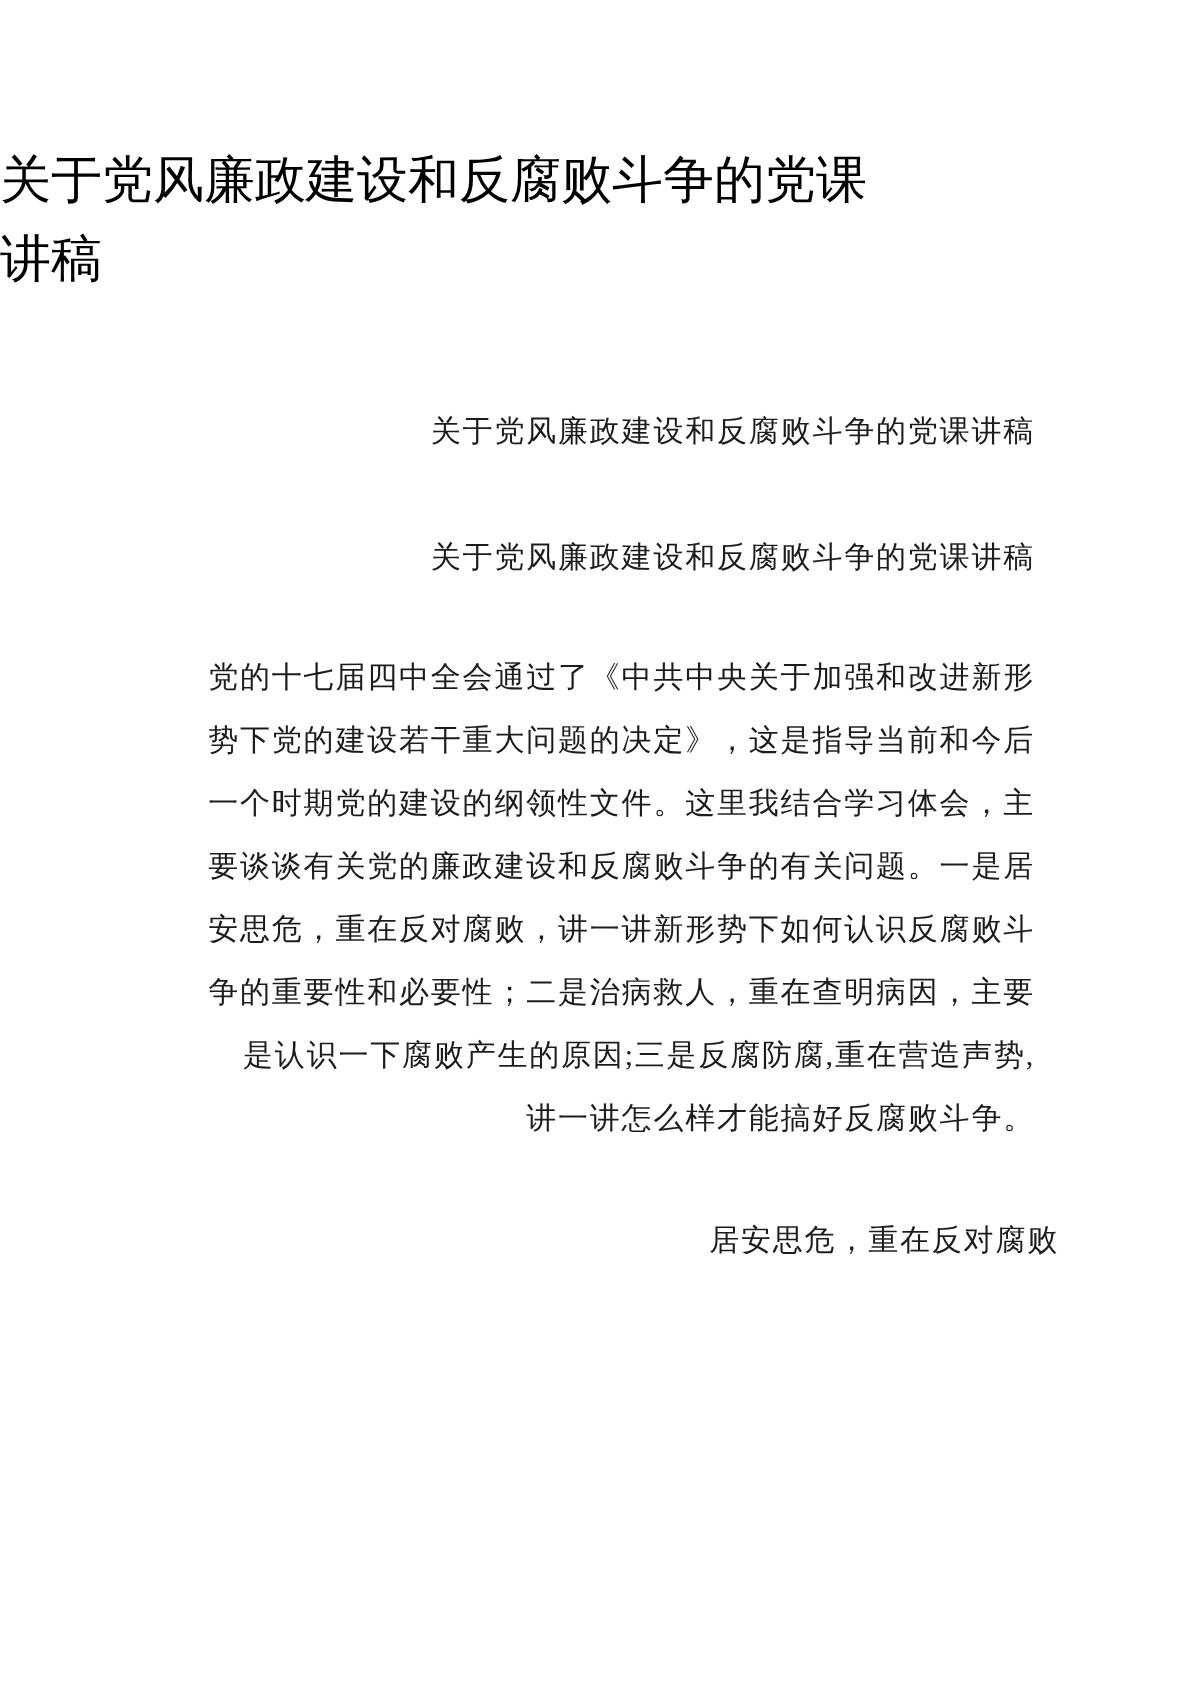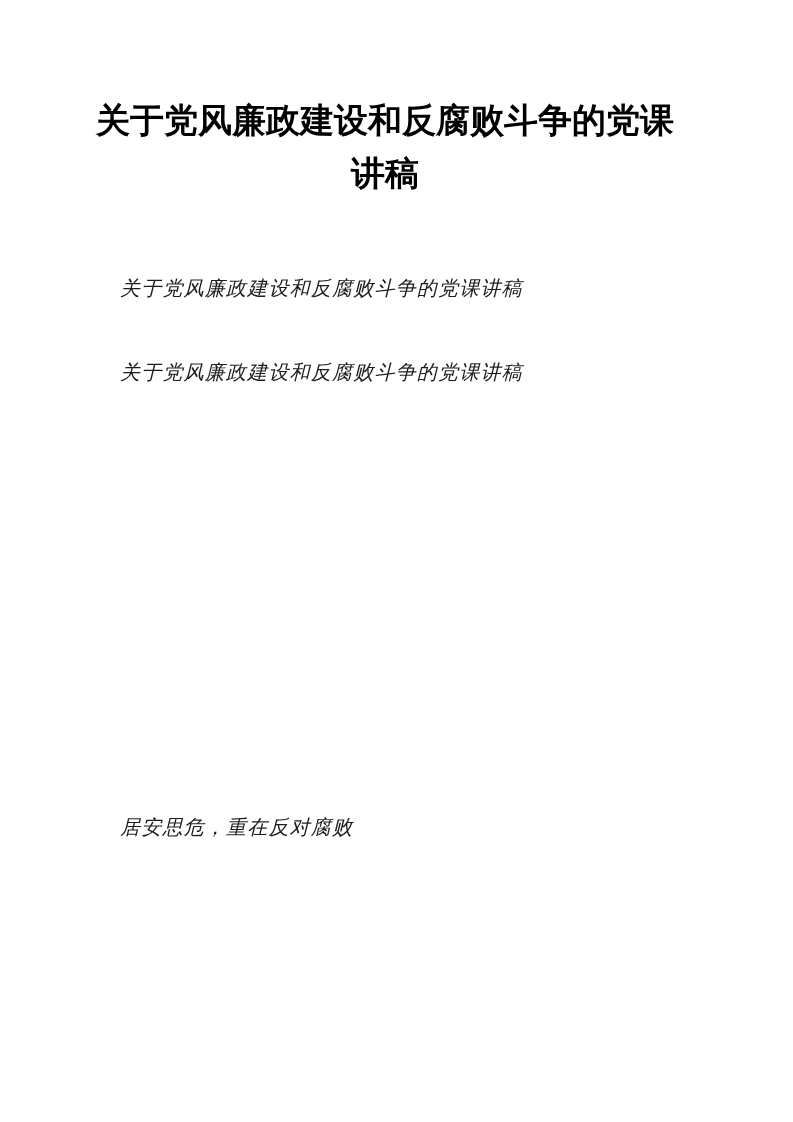--- a/index.html
+++ b/index.html
@@ -14,55 +14,62 @@
     background: #ffffff;
     overflow: hidden;
     font-family: "Liberation Serif", "DejaVu Serif", serif;
   }
   .doc-title {
     position: absolute;
     top: 94px;
     left: 0;
     width: 770px;
     margin: 0;
-    text-align: center;
+    text-align: left;
     font-size: 34px;
-    font-weight: 700;
+    font-weight: 400;
     line-height: 53px;
     color: #000000;
     letter-spacing: 0px;
     white-space: pre-line;
   }
   .body-text {
     position: absolute;
     left: 120px;
     width: 570px;
     margin: 0;
     font-size: 20px;
     font-weight: 400;
     line-height: 42px;
     color: #1c1c1c;
     letter-spacing: 1.2px;
     white-space: pre-line;
-    text-align: left;
-    font-style: italic;
+    text-align: right;
   }
   .subtitle-1 { top: 267px; }
   .subtitle-2 { top: 351px; }
   .paragraph-1 { top: 431px; }
-  .section-heading { top: 806px; font-weight: 400; }
+  .section-heading { top: 806px; font-weight: 400; margin-left: 16px; }
   .paragraph-2 { top: 889px; }
 </style>
 </head>
 <body>
 
 <div class="page">
   <h1 class="doc-title">关于党风廉政建设和反腐败斗争的党课
 讲稿</h1>
 
   <p class="body-text subtitle-1">关于党风廉政建设和反腐败斗争的党课讲稿</p>
 
   <p class="body-text subtitle-2">关于党风廉政建设和反腐败斗争的党课讲稿</p>
 
+  <p class="body-text paragraph-1">党的十七届四中全会通过了《中共中央关于加强和改进新形
+势下党的建设若干重大问题的决定》，这是指导当前和今后
+一个时期党的建设的纲领性文件。这里我结合学习体会，主
+要谈谈有关党的廉政建设和反腐败斗争的有关问题。一是居
+安思危，重在反对腐败，讲一讲新形势下如何认识反腐败斗
+争的重要性和必要性；二是治病救人，重在查明病因，主要
+是认识一下腐败产生的原因;三是反腐防腐,重在营造声势,
+讲一讲怎么样才能搞好反腐败斗争。</p>
 
   <p class="body-text section-heading">居安思危，重在反对腐败</p>
 
 </div>
 
 </body></html>

